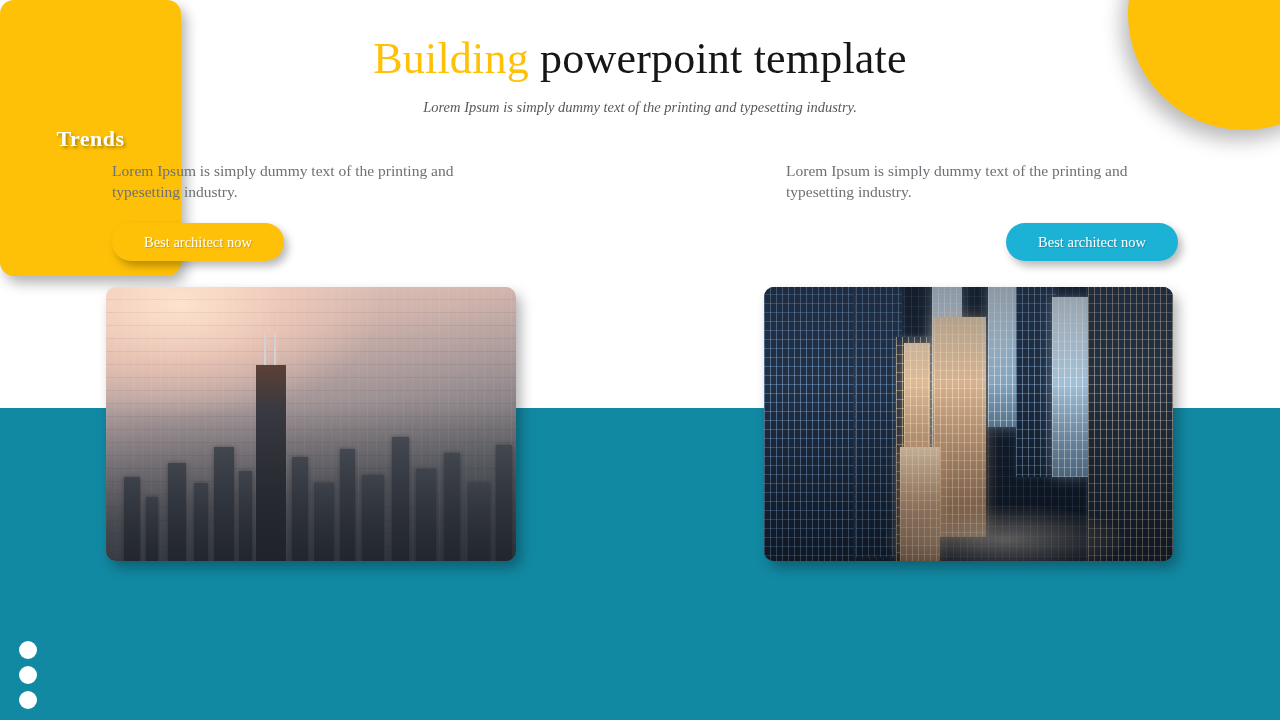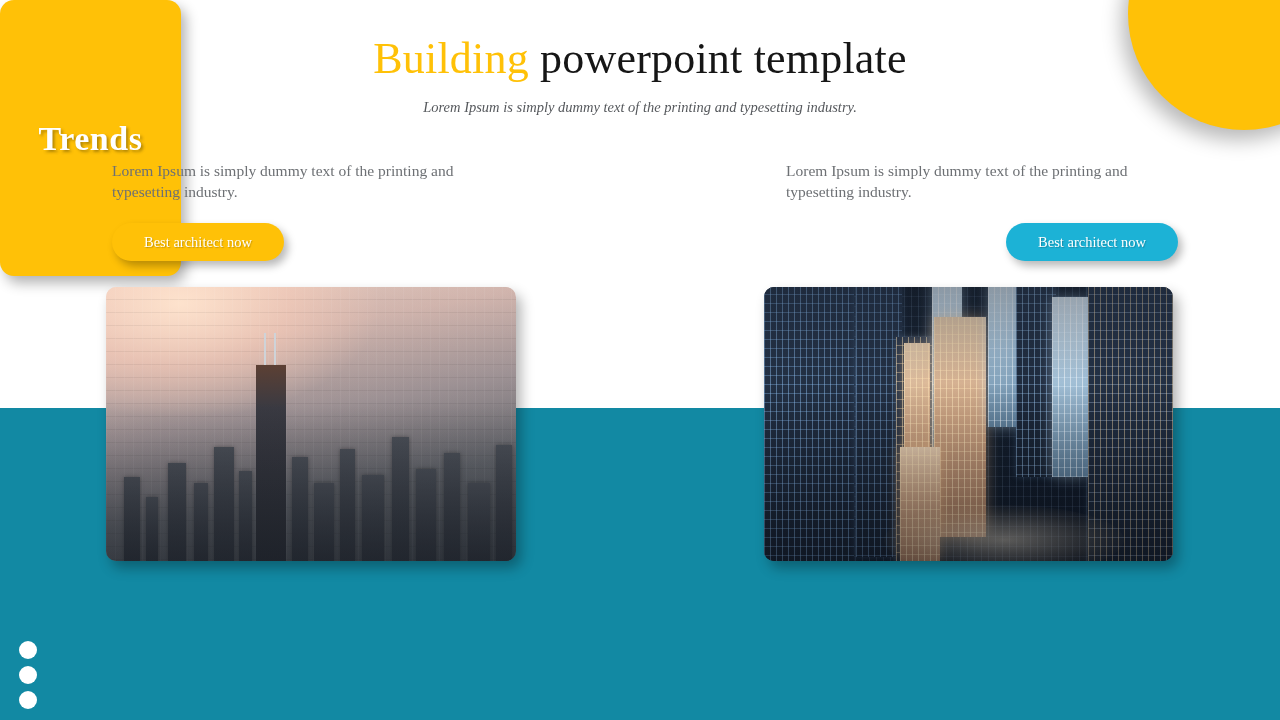--- a/index.html
+++ b/index.html
@@ -142,21 +142,21 @@
     height: 276px;
     border-radius: 14px;
     background: #ffc107;
     display: flex;
     align-items: center;
     justify-content: center;
     box-shadow: 5px 7px 13px rgba(0,0,0,0.30);
   }
   .trends-text {
     text-align: center;
-    font-size: 34px;
+    font-size: 22px;
     line-height: 43px;
     font-weight: bold;
     color: #ffffff;
     text-shadow: 2px 2px 3px rgba(80,60,0,0.45);
     letter-spacing: 0.5px;
   }
 
   
   .photo {
     position: absolute;

